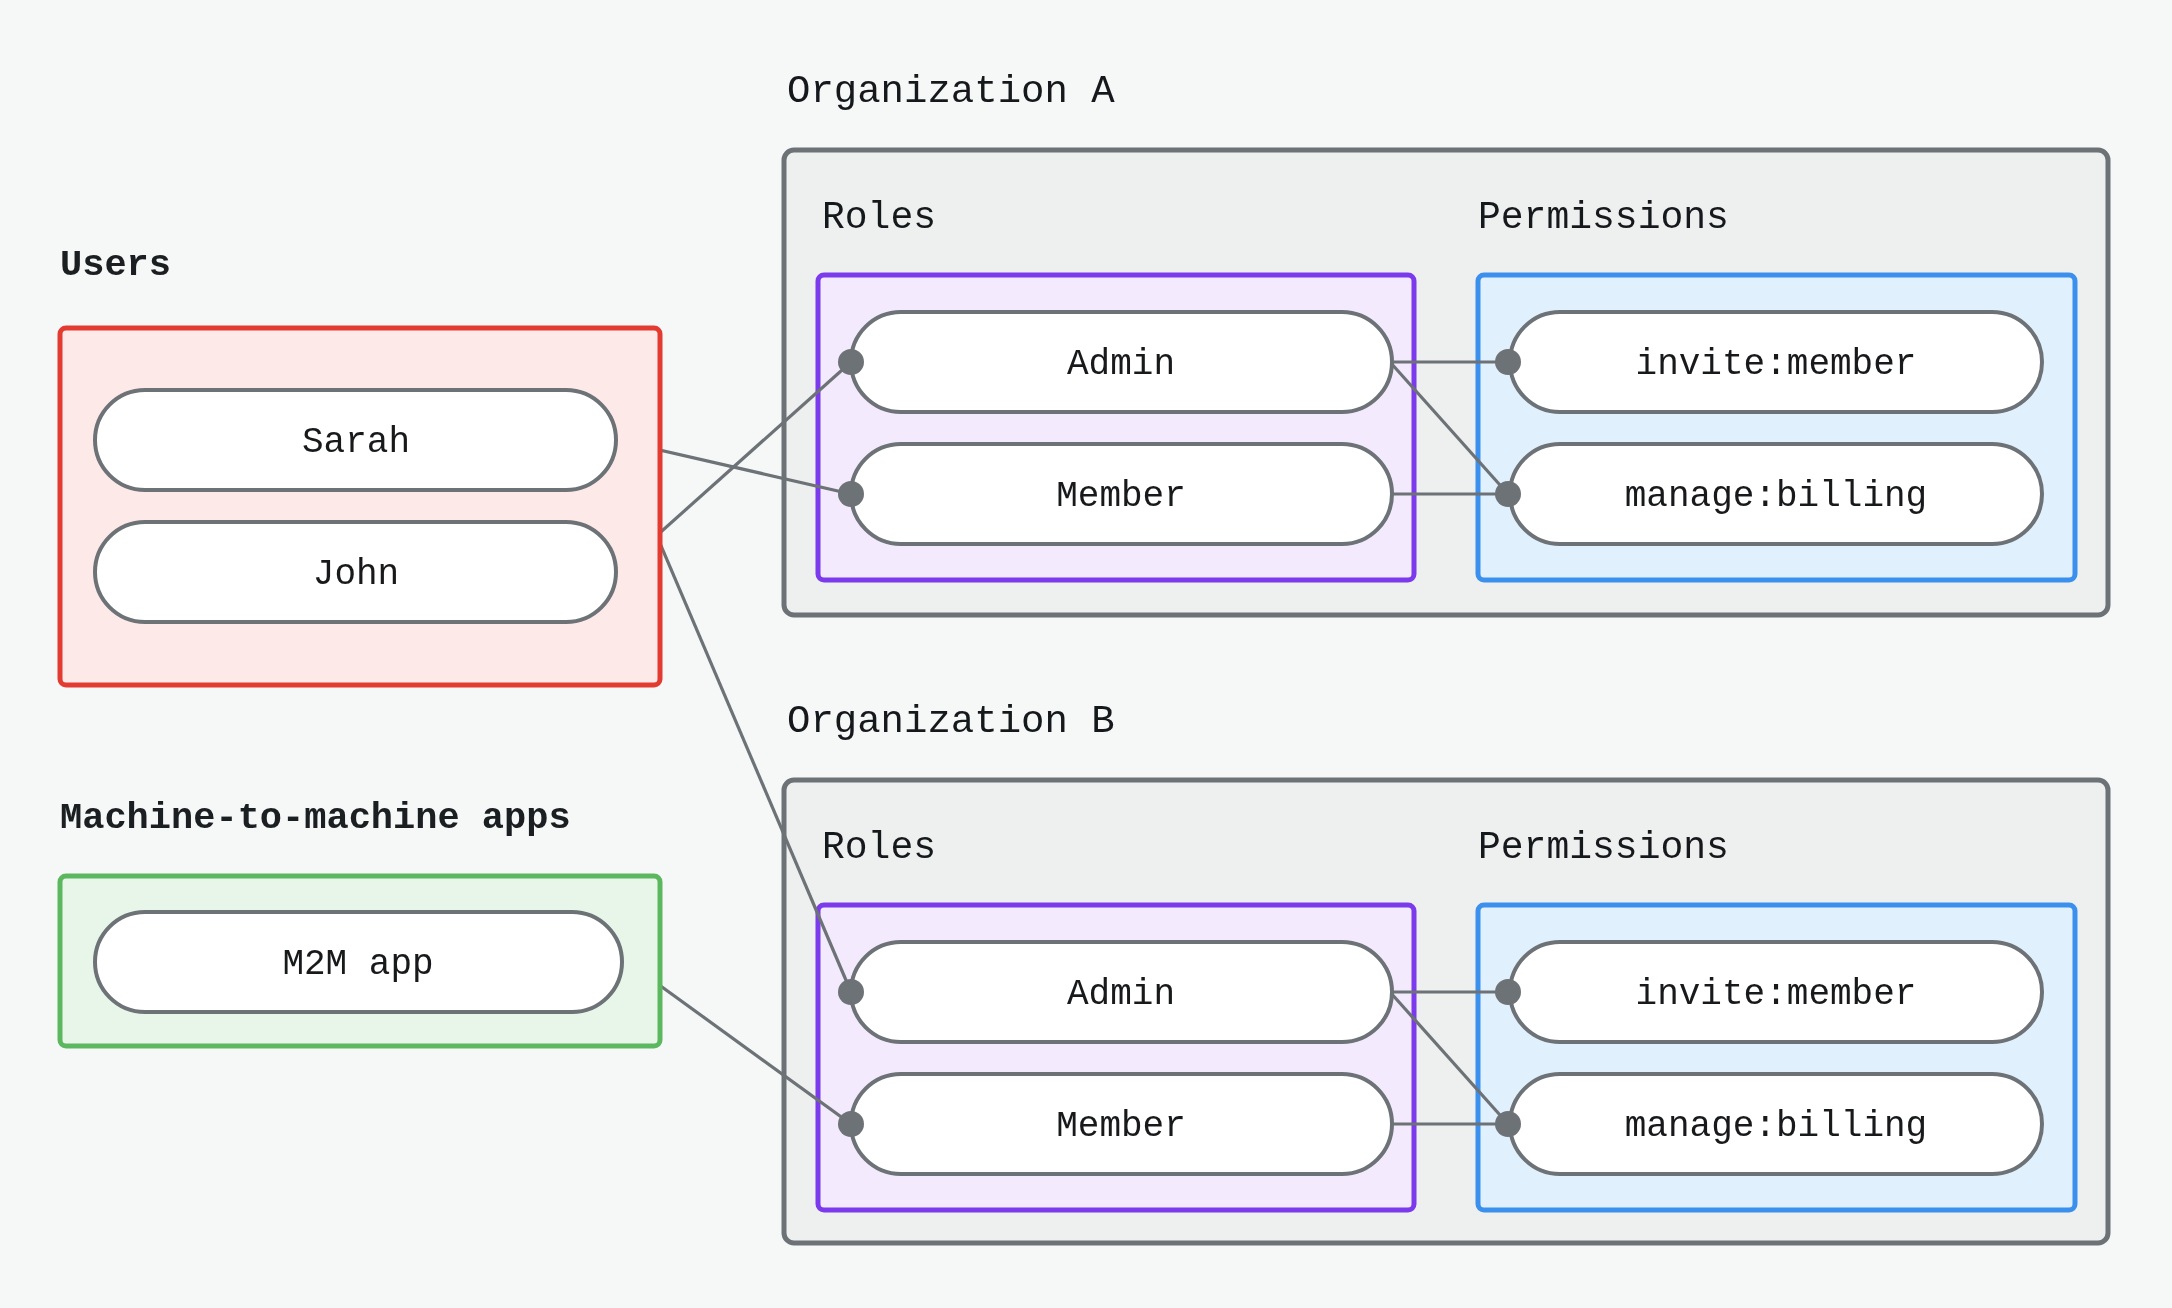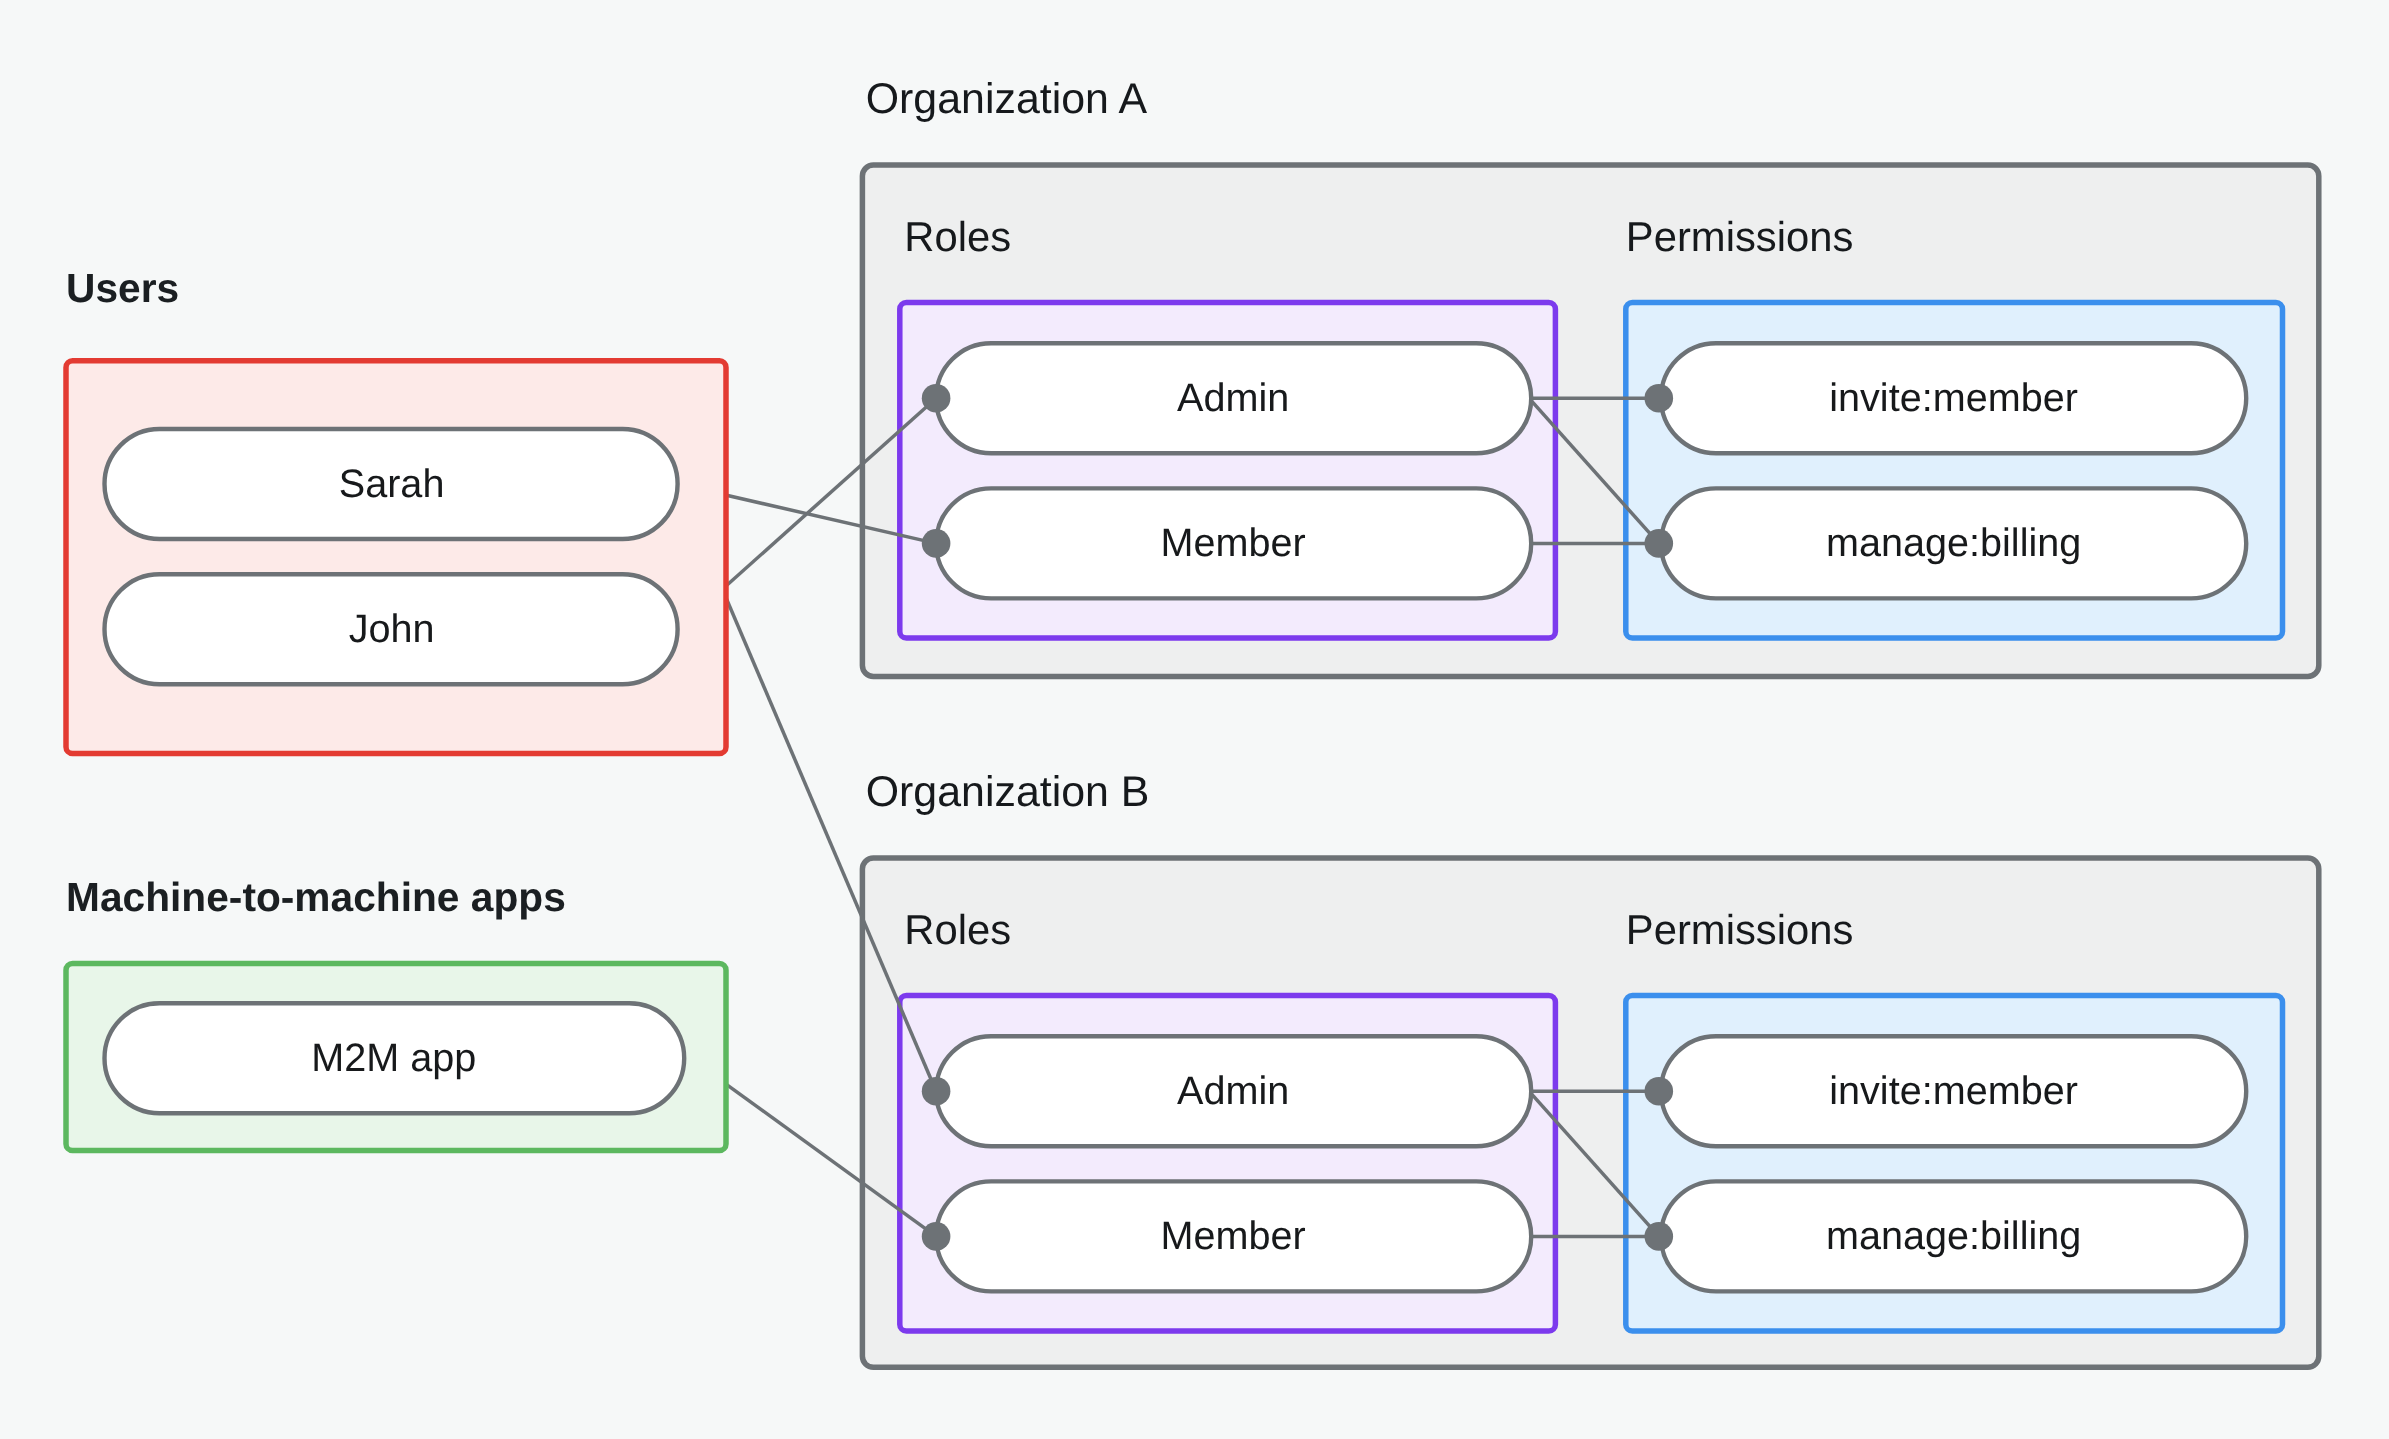--- a/index.html
+++ b/index.html
@@ -2,21 +2,21 @@
 <html><head>
 <meta charset="utf-8">
 <style>
   html,body{margin:0;padding:0;}
   body{
     width:2172px;height:1308px;
     background:#f6f8f8;
     font-family:"Liberation Sans","DejaVu Sans",sans-serif;
     overflow:hidden;
   }
-  #stage{position:relative;width:2172px;height:1308px;}
+  #stage{position:relative;width:2172px;height:1308px;font-family:Liberation Mono, monospace;}
   svg.diagram{position:absolute;top:0;left:0;width:2172px;height:1308px;}
 
   .grp-label{
     font-size:37px;
     font-weight:700;
     fill:#1b1f22;
     dominant-baseline:middle;
   }
   .org-title{
     font-size:39px;

